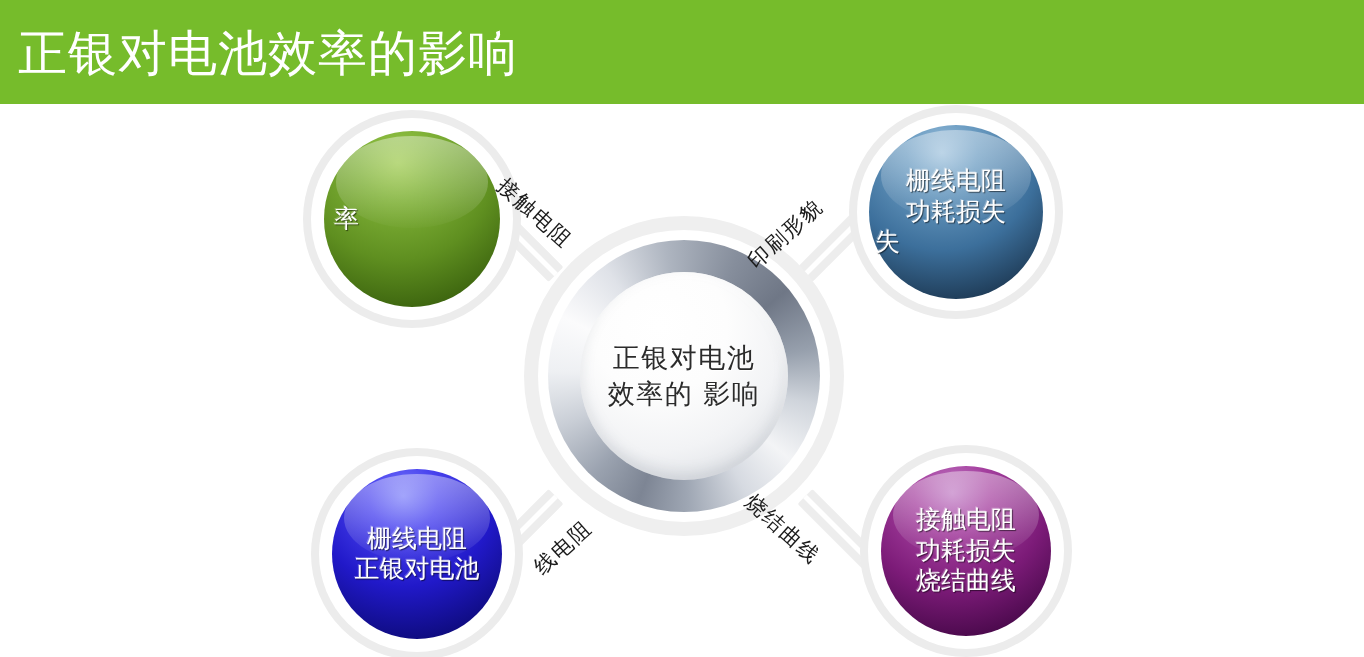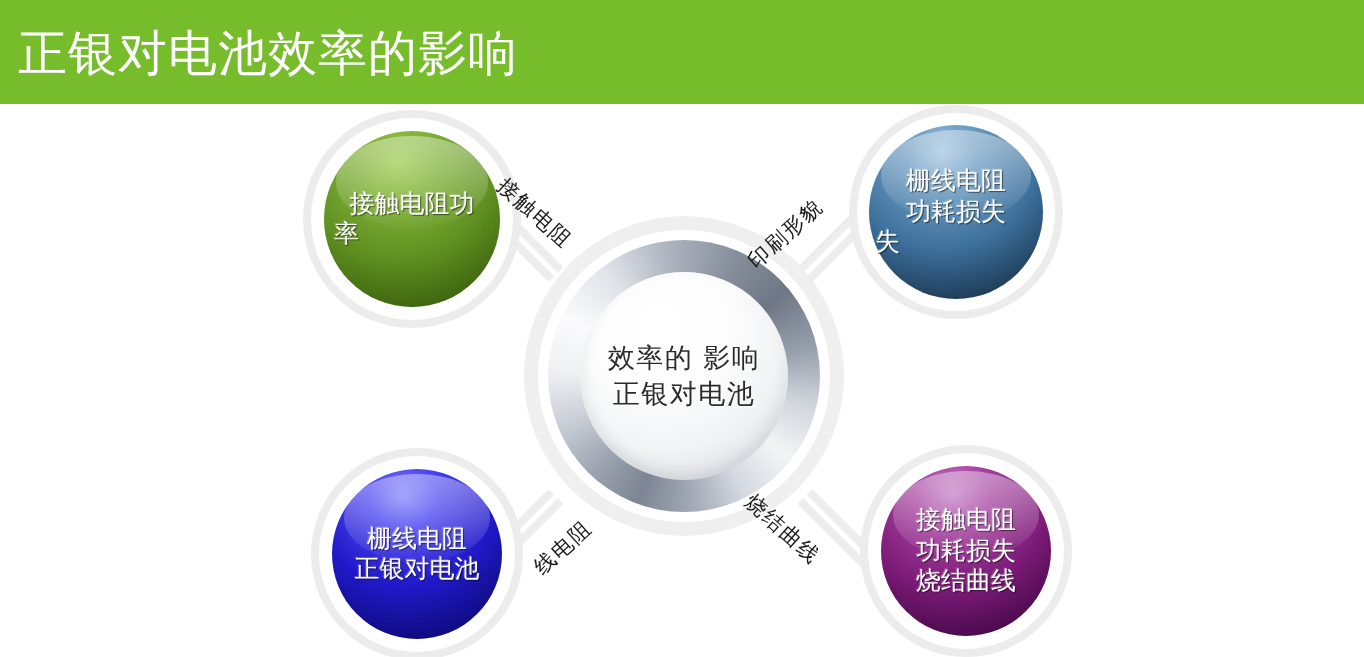--- a/index.html
+++ b/index.html
@@ -210,33 +210,32 @@
     <div class="spoke" style="left:805px; top:160px; width:170px; height:21px; transform:rotate(-45deg);"></div>
     <div class="spoke" style="left:556px; top:382px; width:170px; height:21px; transform:rotate(135deg);"></div>
     <div class="spoke" style="left:805px; top:382px; width:170px; height:21px; transform:rotate(45deg);"></div>
 
     <div id="center-node" style="left:524px; top:112px; width:320px; height:320px;">
       <div id="center-outer-ring"></div>
       <div id="center-gap"></div>
       <div id="center-silver"></div>
       <div id="center-inner"></div>
       <div id="center-label">
+        <span>正银对电池</span>
         <span>效率的 影响</span>
-        <span>正银对电池</span>
       </div>
     </div>
 
     <div class="node" style="left:303px; top:6px; width:218px; height:218px;">
       <div class="node-ring" style="left:0; top:0; width:218px; height:218px;"></div>
       <div class="node-gap" style="left:8px; top:8px; width:202px; height:202px;"></div>
       <div class="node-disc disc-green" style="left:21px; top:21px; width:176px; height:176px;">
         <div class="node-gloss"></div>
       </div>
       <div class="node-label" style="left:21px; top:21px; width:176px; height:176px; font-size:25px;">
-        <span>接触电阻功</span>
         <span style="align-self:flex-start; padding-left:10px;">率</span>
       </div>
     </div>
 
     <div class="node" style="left:849px; top:1px; width:214px; height:214px;">
       <div class="node-ring" style="left:0; top:0; width:214px; height:214px;"></div>
       <div class="node-gap" style="left:8px; top:8px; width:198px; height:198px;"></div>
       <div class="node-disc disc-steel" style="left:20px; top:20px; width:174px; height:174px;">
         <div class="node-gloss"></div>
       </div>

